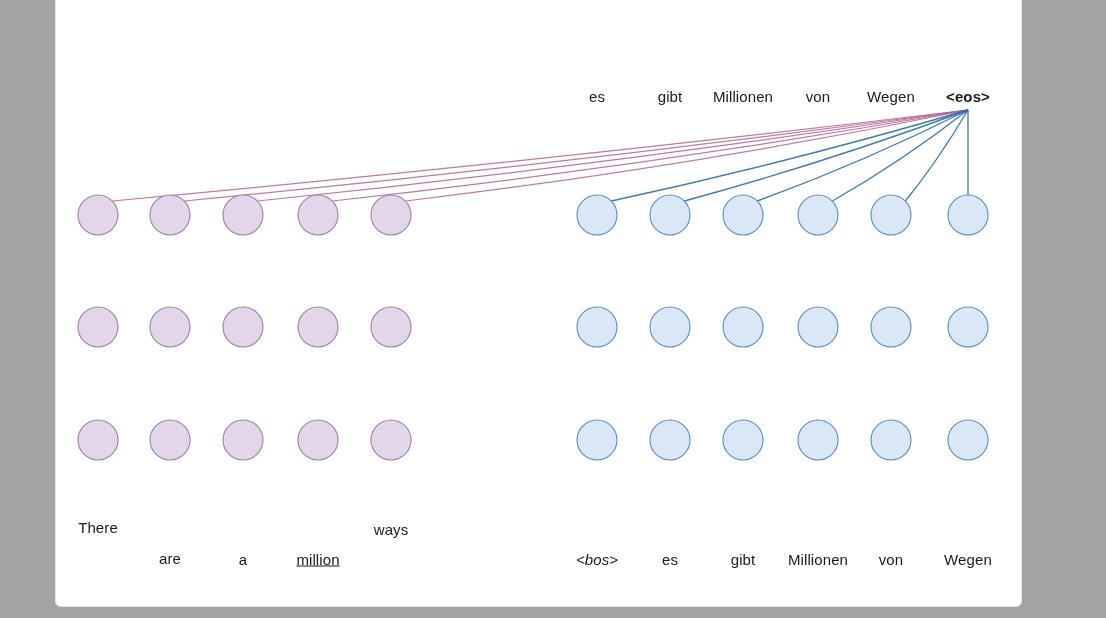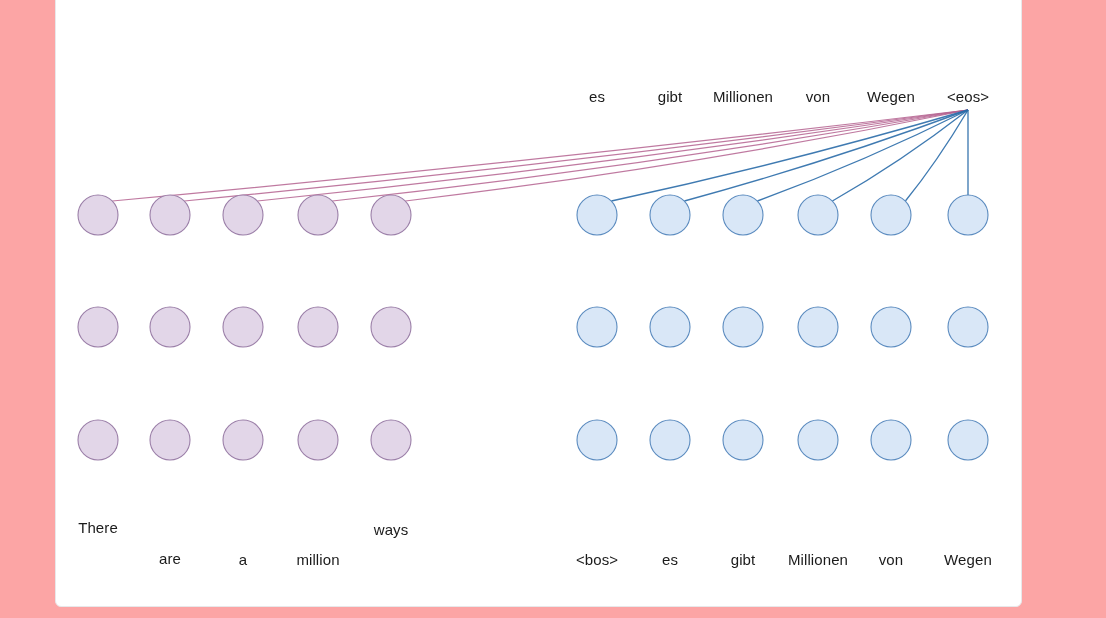--- a/index.html
+++ b/index.html
@@ -6,21 +6,21 @@
   html, body {
     margin: 0;
     padding: 0;
     background: #ffffff;
     font-family: "Liberation Sans", sans-serif;
   }
   #stage {
     position: relative;
     width: 1106px;
     height: 618px;
-    background: #fca5a5;
+    background: #a3a3a3;
     overflow: hidden;
   }
   #card {
     position: absolute;
     left: 55px;
     top: -14px;
     width: 967px;
     height: 621px;
     background: #ffffff;
     border: 1px solid #e8e8ea;
@@ -94,26 +94,26 @@
       <circle cx="818" cy="440" r="20" fill="#d9e7f7" stroke="#5b8bbf" stroke-width="1.1"></circle>
       <circle cx="891" cy="440" r="20" fill="#d9e7f7" stroke="#5b8bbf" stroke-width="1.1"></circle>
       <circle cx="968" cy="440" r="20" fill="#d9e7f7" stroke="#5b8bbf" stroke-width="1.1"></circle>
     </svg>
   <div id="labels">
       <div class="node-label" style="left: 597px; top: 96px;">es</div>
       <div class="node-label" style="left: 670px; top: 96px;">gibt</div>
       <div class="node-label" style="left: 743px; top: 96px;">Millionen</div>
       <div class="node-label" style="left: 818px; top: 96px;">von</div>
       <div class="node-label" style="left: 891px; top: 96px;">Wegen</div>
-      <div class="node-label" style="left: 968px; top: 96px;">&lt;eos&gt;</div>
+      <div class="node-label" style="left: 968px; top: 96px; font-weight: bold;">&lt;eos&gt;</div>
       <div class="node-label" style="left: 98px; top: 527px;">There</div>
       <div class="node-label" style="left: 170px; top: 558px;">are</div>
       <div class="node-label" style="left: 243px; top: 559px;">a</div>
-      <div class="node-label" style="left: 318px; top: 559px;">million</div>
+      <div class="node-label" style="left: 318px; top: 559px; text-decoration: underline;">million</div>
       <div class="node-label" style="left: 391px; top: 529px;">ways</div>
-      <div class="node-label" style="left: 597px; top: 559px;">&lt;bos&gt;</div>
+      <div class="node-label" style="left: 597px; top: 559px; font-style: italic;">&lt;bos&gt;</div>
       <div class="node-label" style="left: 670px; top: 559px;">es</div>
       <div class="node-label" style="left: 743px; top: 559px;">gibt</div>
       <div class="node-label" style="left: 818px; top: 559px;">Millionen</div>
       <div class="node-label" style="left: 891px; top: 559px;">von</div>
       <div class="node-label" style="left: 968px; top: 559px;">Wegen</div>
     </div>
 </div>
 
 </body></html>

